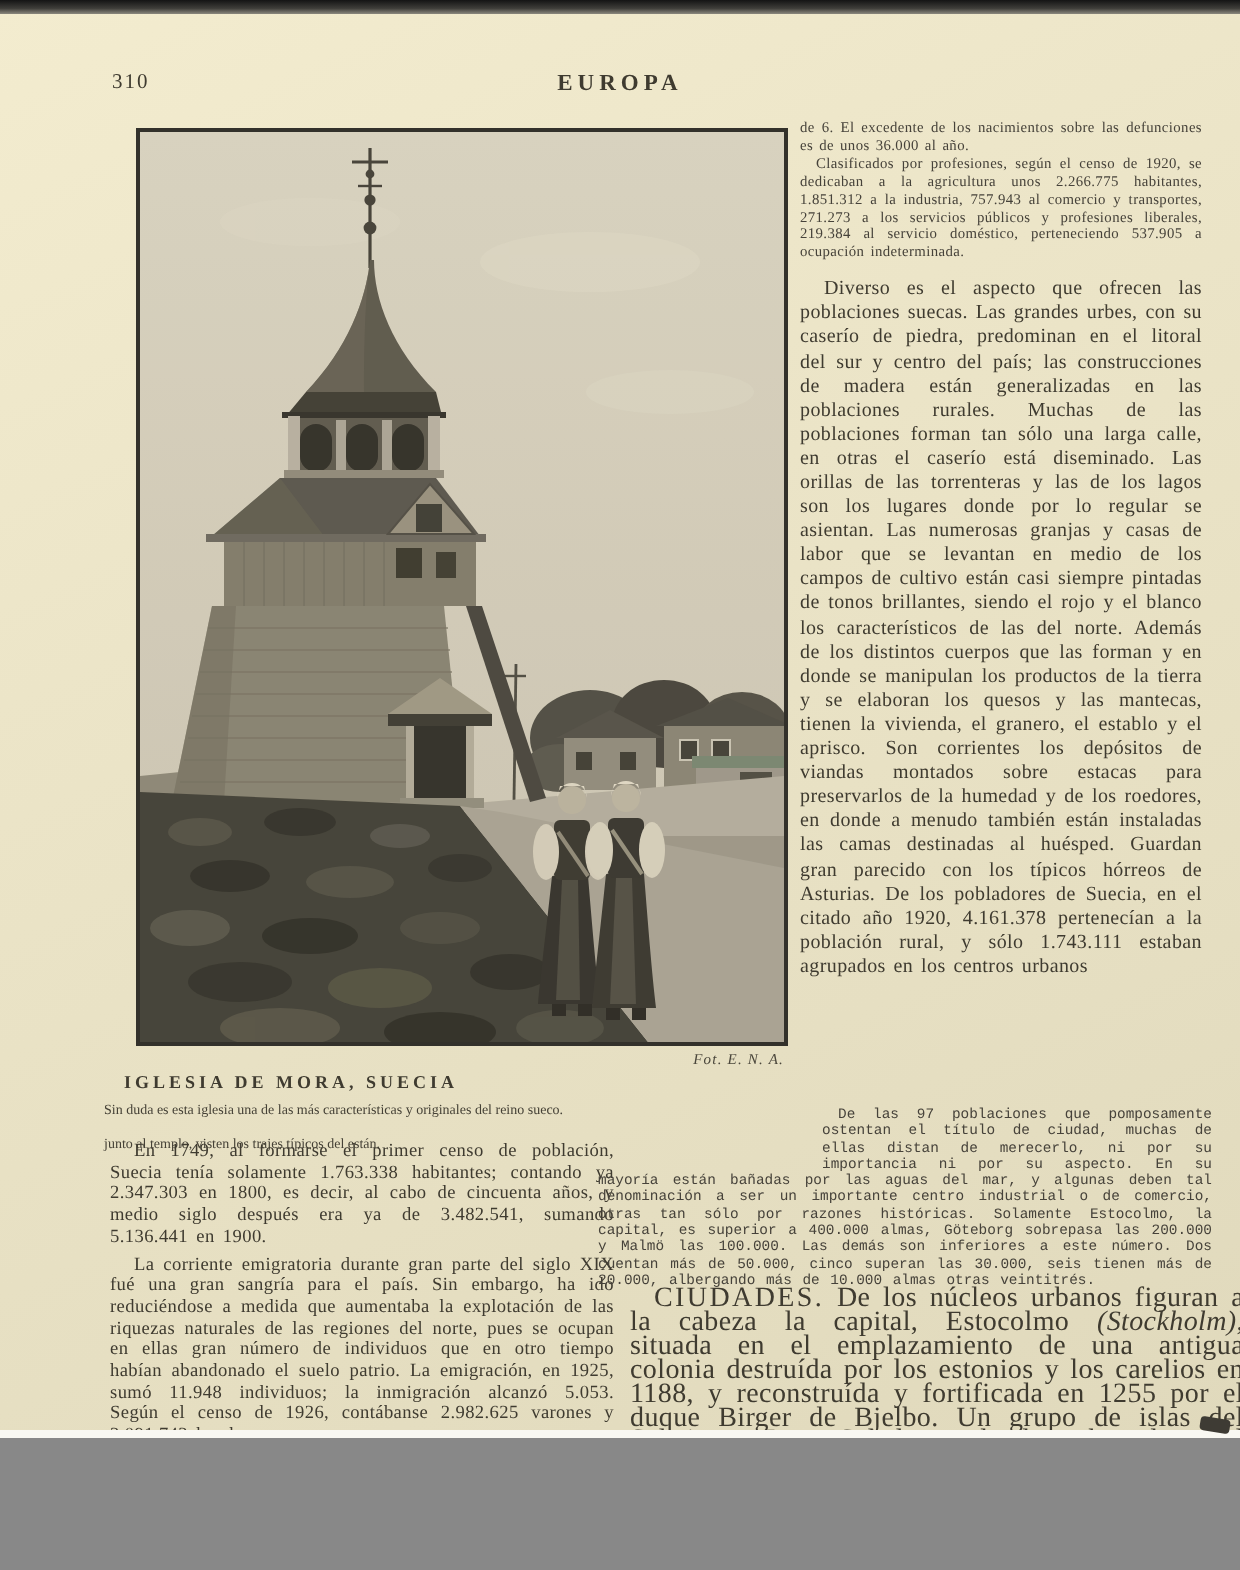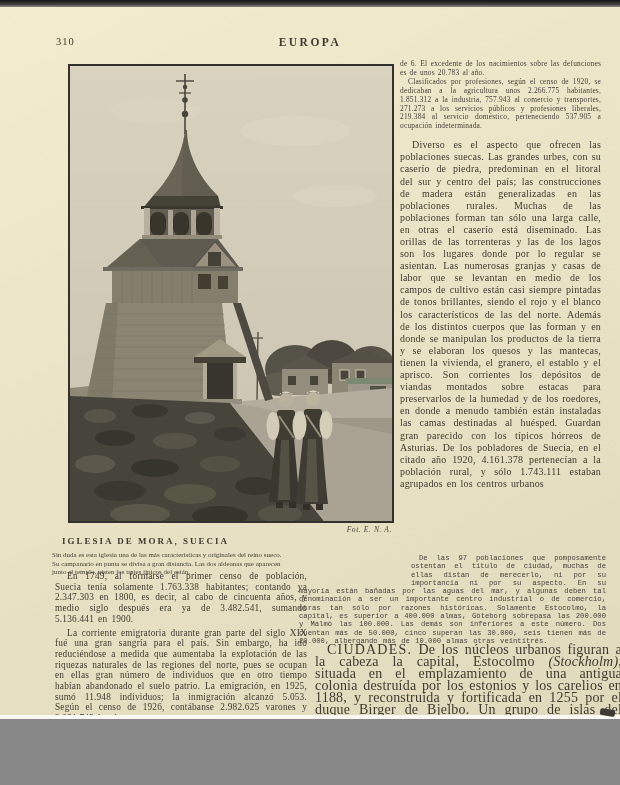--- a/index.html
+++ b/index.html
@@ -206,31 +206,30 @@
         <rect x="246" y="438" width="7" height="6" fill="#26241f"></rect>
       </g>
 
       <rect x="0" y="0" width="322" height="455" fill="#cfc7ae" opacity="0.07"></rect>
     </svg>
   </div>
 
   <div class="photo-credit">Fot. E. N. A.</div>
   <div class="caption-title">IGLESIA DE MORA, SUECIA</div>
   <div class="caption-line cap-l1">Sin duda es esta iglesia una de las más características y originales del reino sueco.</div>
-  <div class="caption-line cap-l2">Su campanario en punta se divisa a gran distancia. Las dos aldeanas que aparecen</div>
   <div class="caption-line cap-l3">junto al templo, visten los trajes típicos del están.</div>
 
   <div class="col-left">
     <p>En 1749, al formarse el primer censo de población, Suecia tenía solamente 1.763.338 habitantes; contando ya 2.347.303 en 1800, es decir, al cabo de cincuenta años, y medio siglo después era ya de 3.482.541, sumando 5.136.441 en 1900.</p>
     <p>La corriente emigratoria durante gran parte del siglo XIX fué una gran sangría para el país. Sin embargo, ha ido reduciéndose a medida que aumentaba la explotación de las riquezas naturales de las regiones del norte, pues se ocupan en ellas gran número de individuos que en otro tiempo habían abandonado el suelo patrio. La emigración, en 1925, sumó 11.948 individuos; la inmigración alcanzó 5.053. Según el censo de 1926, contábanse 2.982.625 varones y 3.091.743 hembras.</p>
     <p class="footnote">El promedio de la natalidad es de 18 por cada 1.000 habitantes; el de defunciones, de 11'7, y el de matrimonios,</p>
   </div>
 
   <div class="col-right">
-    <p class="fn">de 6. El excedente de los nacimientos sobre las defunciones es de unos 20.783 al año.</p>
+    <p class="fn">de 6. El excedente de los nacimientos sobre las defunciones es de unos 36.000 al año.</p>
     <p class="fn indent">Clasificados por profesiones, según el censo de 1920, se dedicaban a la agricultura unos 2.266.775 habitantes, 1.851.312 a la industria, 757.943 al comercio y transportes, 271.273 a los servicios públicos y profesiones liberales, 219.384 al servicio doméstico, perteneciendo 537.905 a ocupación indeterminada.</p>
     <p class="body">Diverso es el aspecto que ofrecen las poblaciones suecas. Las grandes urbes, con su caserío de piedra, predominan en el litoral del sur y centro del país; las construcciones de madera están generalizadas en las poblaciones rurales. Muchas de las poblaciones forman tan sólo una larga calle, en otras el caserío está diseminado. Las orillas de las torrenteras y las de los lagos son los lugares donde por lo regular se asientan. Las numerosas granjas y casas de labor que se levantan en medio de los campos de cultivo están casi siempre pintadas de tonos brillantes, siendo el rojo y el blanco los característicos de las del norte. Además de los distintos cuerpos que las forman y en donde se manipulan los productos de la tierra y se elaboran los quesos y las mantecas, tienen la vivienda, el granero, el establo y el aprisco. Son corrientes los depósitos de viandas montados sobre estacas para preservarlos de la humedad y de los roedores, en donde a menudo también están instaladas las camas destinadas al huésped. Guardan gran parecido con los típicos hórreos de Asturias. De los pobladores de Suecia, en el citado año 1920, 4.161.378 pertenecían a la población rural, y sólo 1.743.111 estaban agrupados en los centros urbanos</p>
   </div>
 
   <div class="towns-footnote">
     <p><span class="spacer"></span><span>De las 97 poblaciones que pomposamente ostentan el título de ciudad, muchas de ellas distan de merecerlo, ni por su importancia ni por su aspecto. En su mayoría están bañadas por las aguas del mar, y algunas deben tal denominación a ser un importante centro industrial o de comercio, otras tan sólo por razones históricas. Solamente Estocolmo, la capital, es superior a 400.000 almas, Göteborg sobrepasa las 200.000 y Malmö las 100.000. Las demás son inferiores a este número. Dos cuentan más de 50.000, cinco superan las 30.000, seis tienen más de 20.000, albergando más de 10.000 almas otras veintitrés.</span></p>
   </div>
 
   <div class="cities-para">
     <p><span class="sc">CIUDADES.</span> <span>De los núcleos urbanos figuran a la cabeza la capital, Estocolmo</span> <i>(Stockholm)</i><span>, situada en el emplazamiento de una antigua colonia destruída por los estonios y los carelios en 1188, y reconstruída y fortificada en 1255 por el duque Birger de Bjelbo. Un grupo de islas del Saltsjön o Lago Salado, en la desembocadura del lago Mälar, le sirven de base, extendiéndose sus pintorescos alrededores por las llanuras y alturas que las circundan. Destruída por incendios, en 1697, 1725, 1751, 1759, 1835 y 1857, la piedra</span></p>

